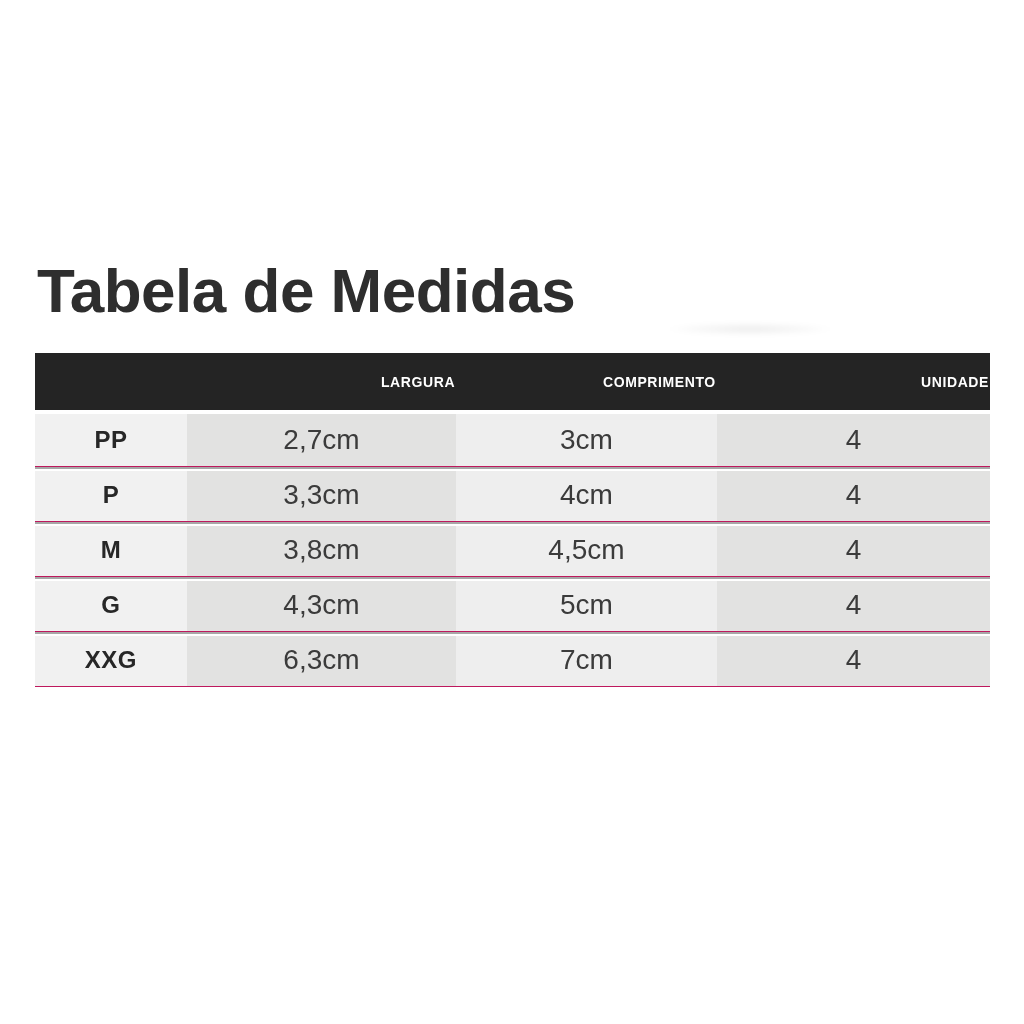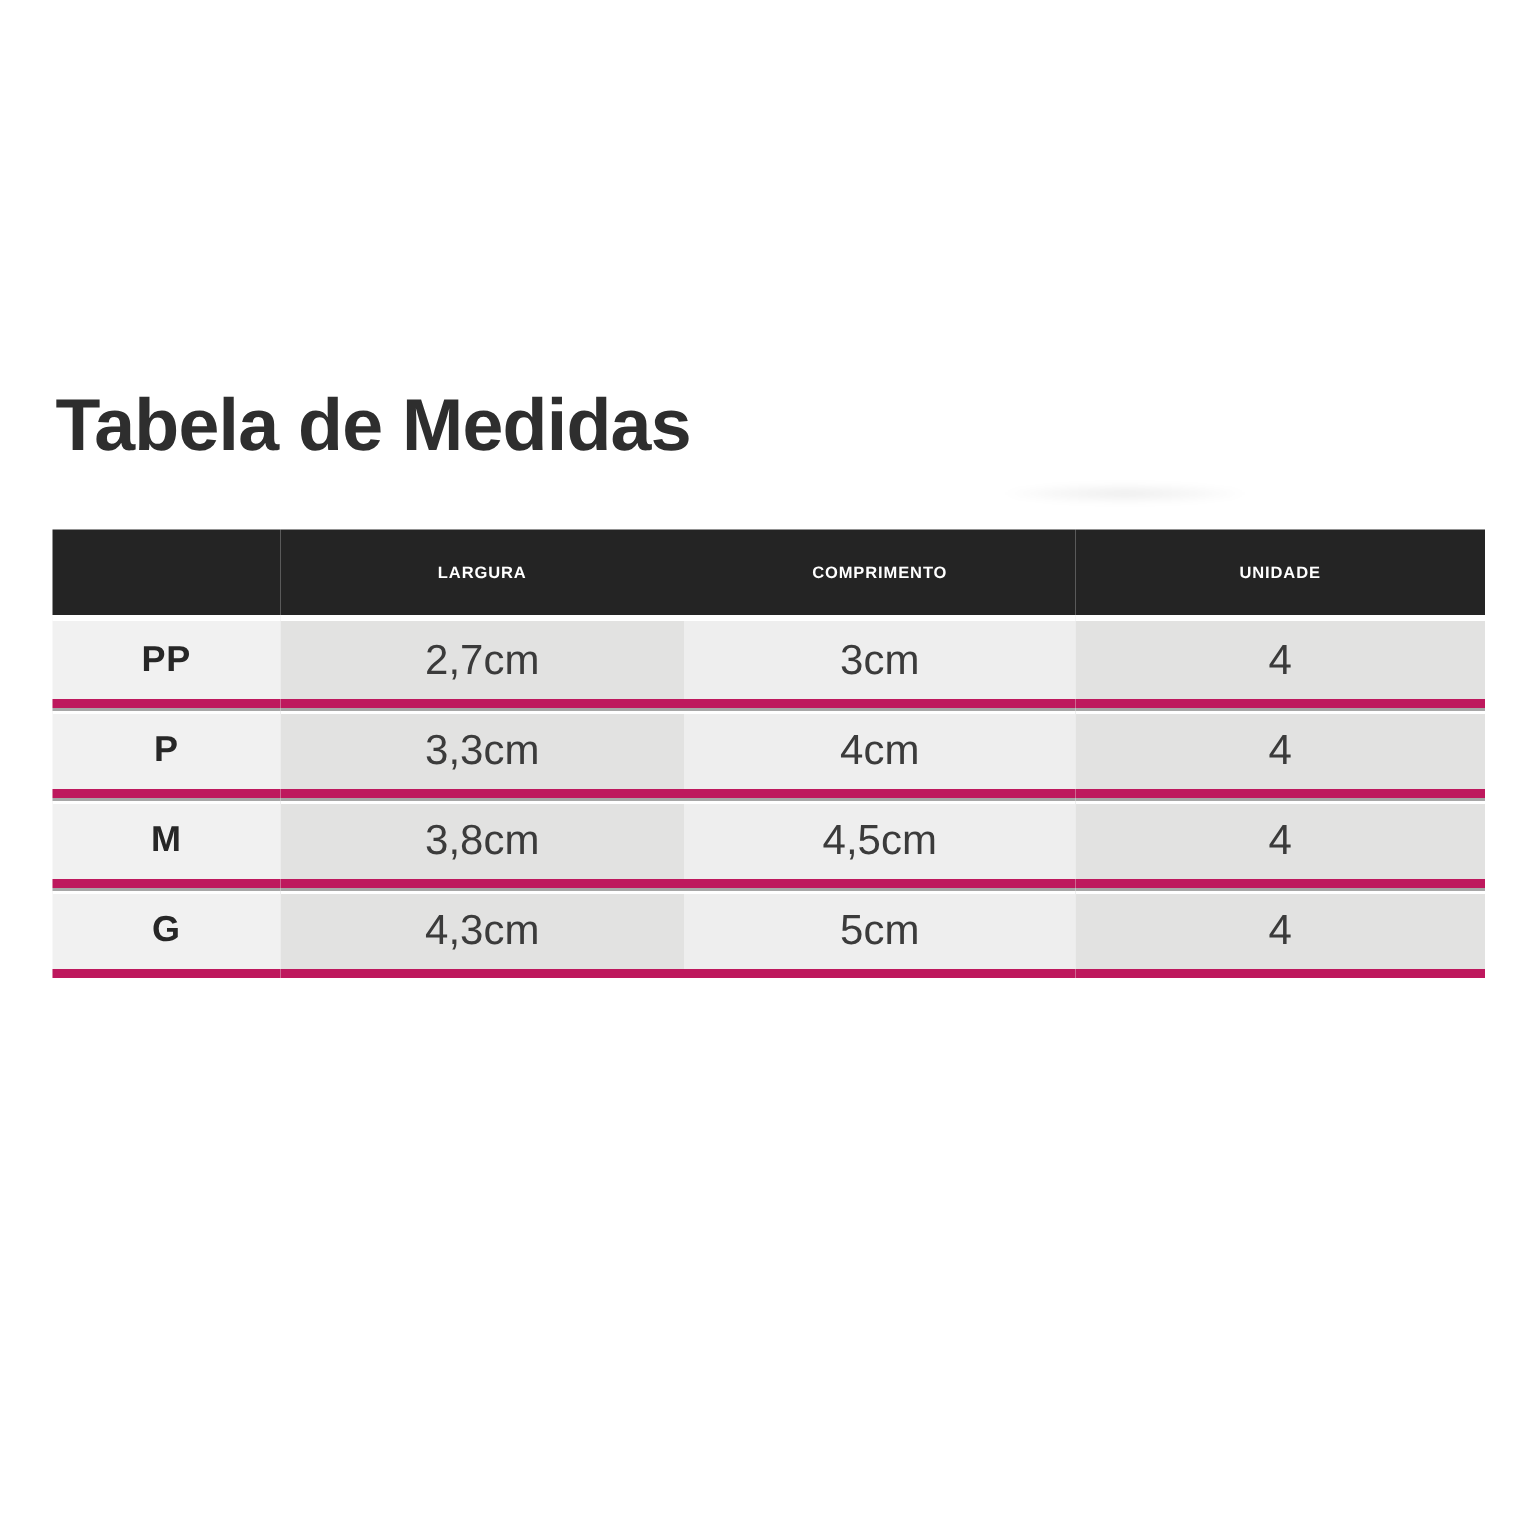--- a/index.html
+++ b/index.html
@@ -13,21 +13,21 @@
     width: 1024px;
     height: 1024px;
     background: var(--page-bg, #ffffff);
     overflow: hidden;
   }
   .title {
     position: absolute;
     left: 37px;
     top: 260px;
     margin: 0;
-    font-size: 49px;
+    font-size: 62px;
     line-height: 1;
     font-weight: bold;
     letter-spacing: -0.5px;
     color: var(--title-text, #2e2e2e);
   }
   .smudge {
     position: absolute;
     left: 665px;
     top: 322px;
     width: 170px;
@@ -46,32 +46,32 @@
   }
   col.c-size        { width: 15.9%; }
   col.c-largura     { width: 28.2%; }
   col.c-comprimento { width: 27.3%; }
   col.c-unidade     { width: 28.6%; }
 
   thead th {
     background: var(--header-bg, #242424);
     color: var(--header-text, #ffffff);
     height: 55px;
-    font-size: 11px;
+    font-size: 14px;
     font-weight: bold;
     letter-spacing: 0.6px;
-    text-align: center;
+    text-align: right;
     vertical-align: middle;
   }
   tbody th, tbody td {
     height: 50px;
     text-align: center;
     vertical-align: middle;
     border-top: 2px solid var(--row-divider, #a7a7a7);
-    border-bottom: 6px solid #be185d;
+    border-bottom: 1px solid #be185d;
     box-shadow: inset 0 2px 0 #ffffff;
   }
   tbody tr:first-child th,
   tbody tr:first-child td {
     border-top: 4px solid #ffffff;
     box-shadow: none;
   }
   tbody tr > *:nth-child(1) {
     background: var(--column-light-1, #f1f1f1);
     font-size: 24px;
@@ -135,17 +135,23 @@
   </tr>
 
   <tr>
     <th>G</th>
     <td>4,3cm</td>
     <td>5cm</td>
     <td>4</td>
   </tr>
 
 
+  <tr>
+    <th>XXG</th>
+    <td>6,3cm</td>
+    <td>7cm</td>
+    <td>4</td>
+  </tr>
 
 </tbody>
   </table>
 
 </div>
 
 </body></html>

